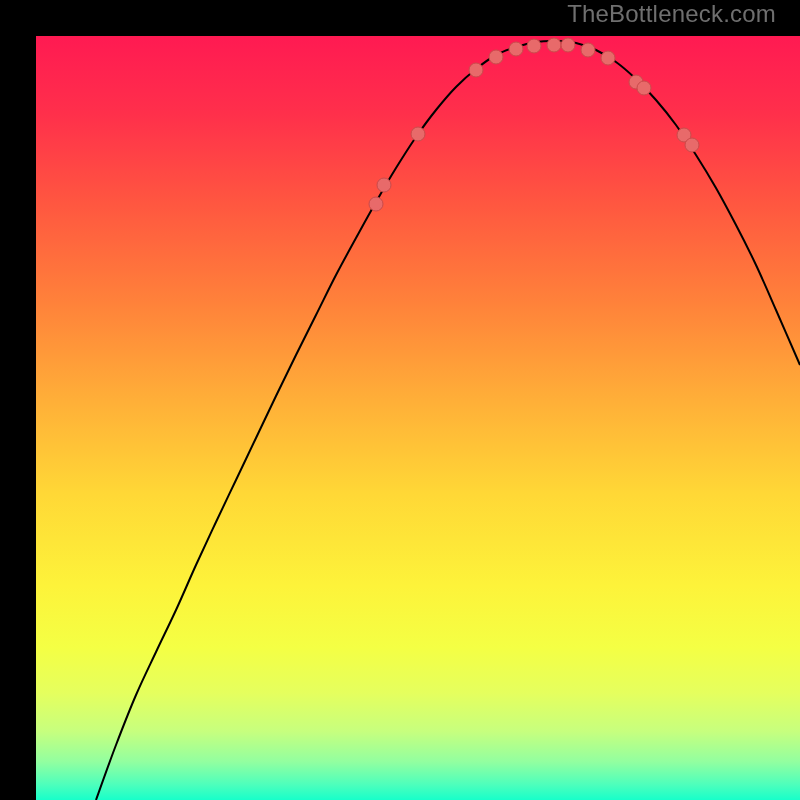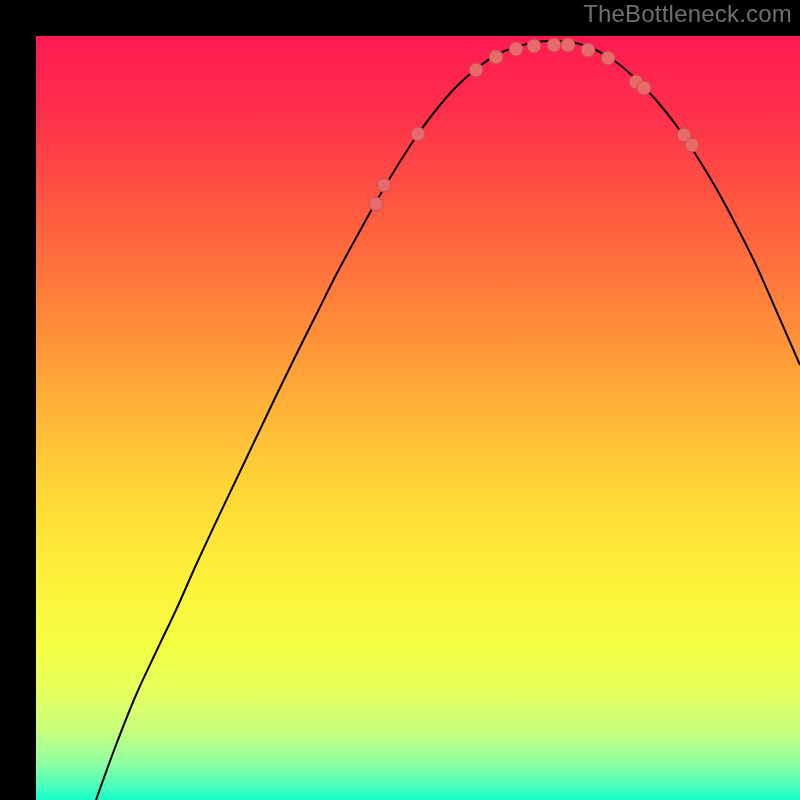--- a/index.html
+++ b/index.html
@@ -41,21 +41,21 @@
       #e5ff5e 86%,
       #c7ff7e 91%,
       #92ffa0 95%,
       #4dffbc 98%,
       #17ffca 100%
     );
   }
   .watermark {
     position: absolute;
     top: 0px;
-    right: 8px;
+    right: 24px;
     color: #6f6f6f;
     font-family: Arial, Helvetica, sans-serif;
     font-size: 24px;
     font-weight: 500;
     letter-spacing: 0.2px;
     user-select: none;
   }
   svg.curve {
     position: absolute;
     left: 0;

